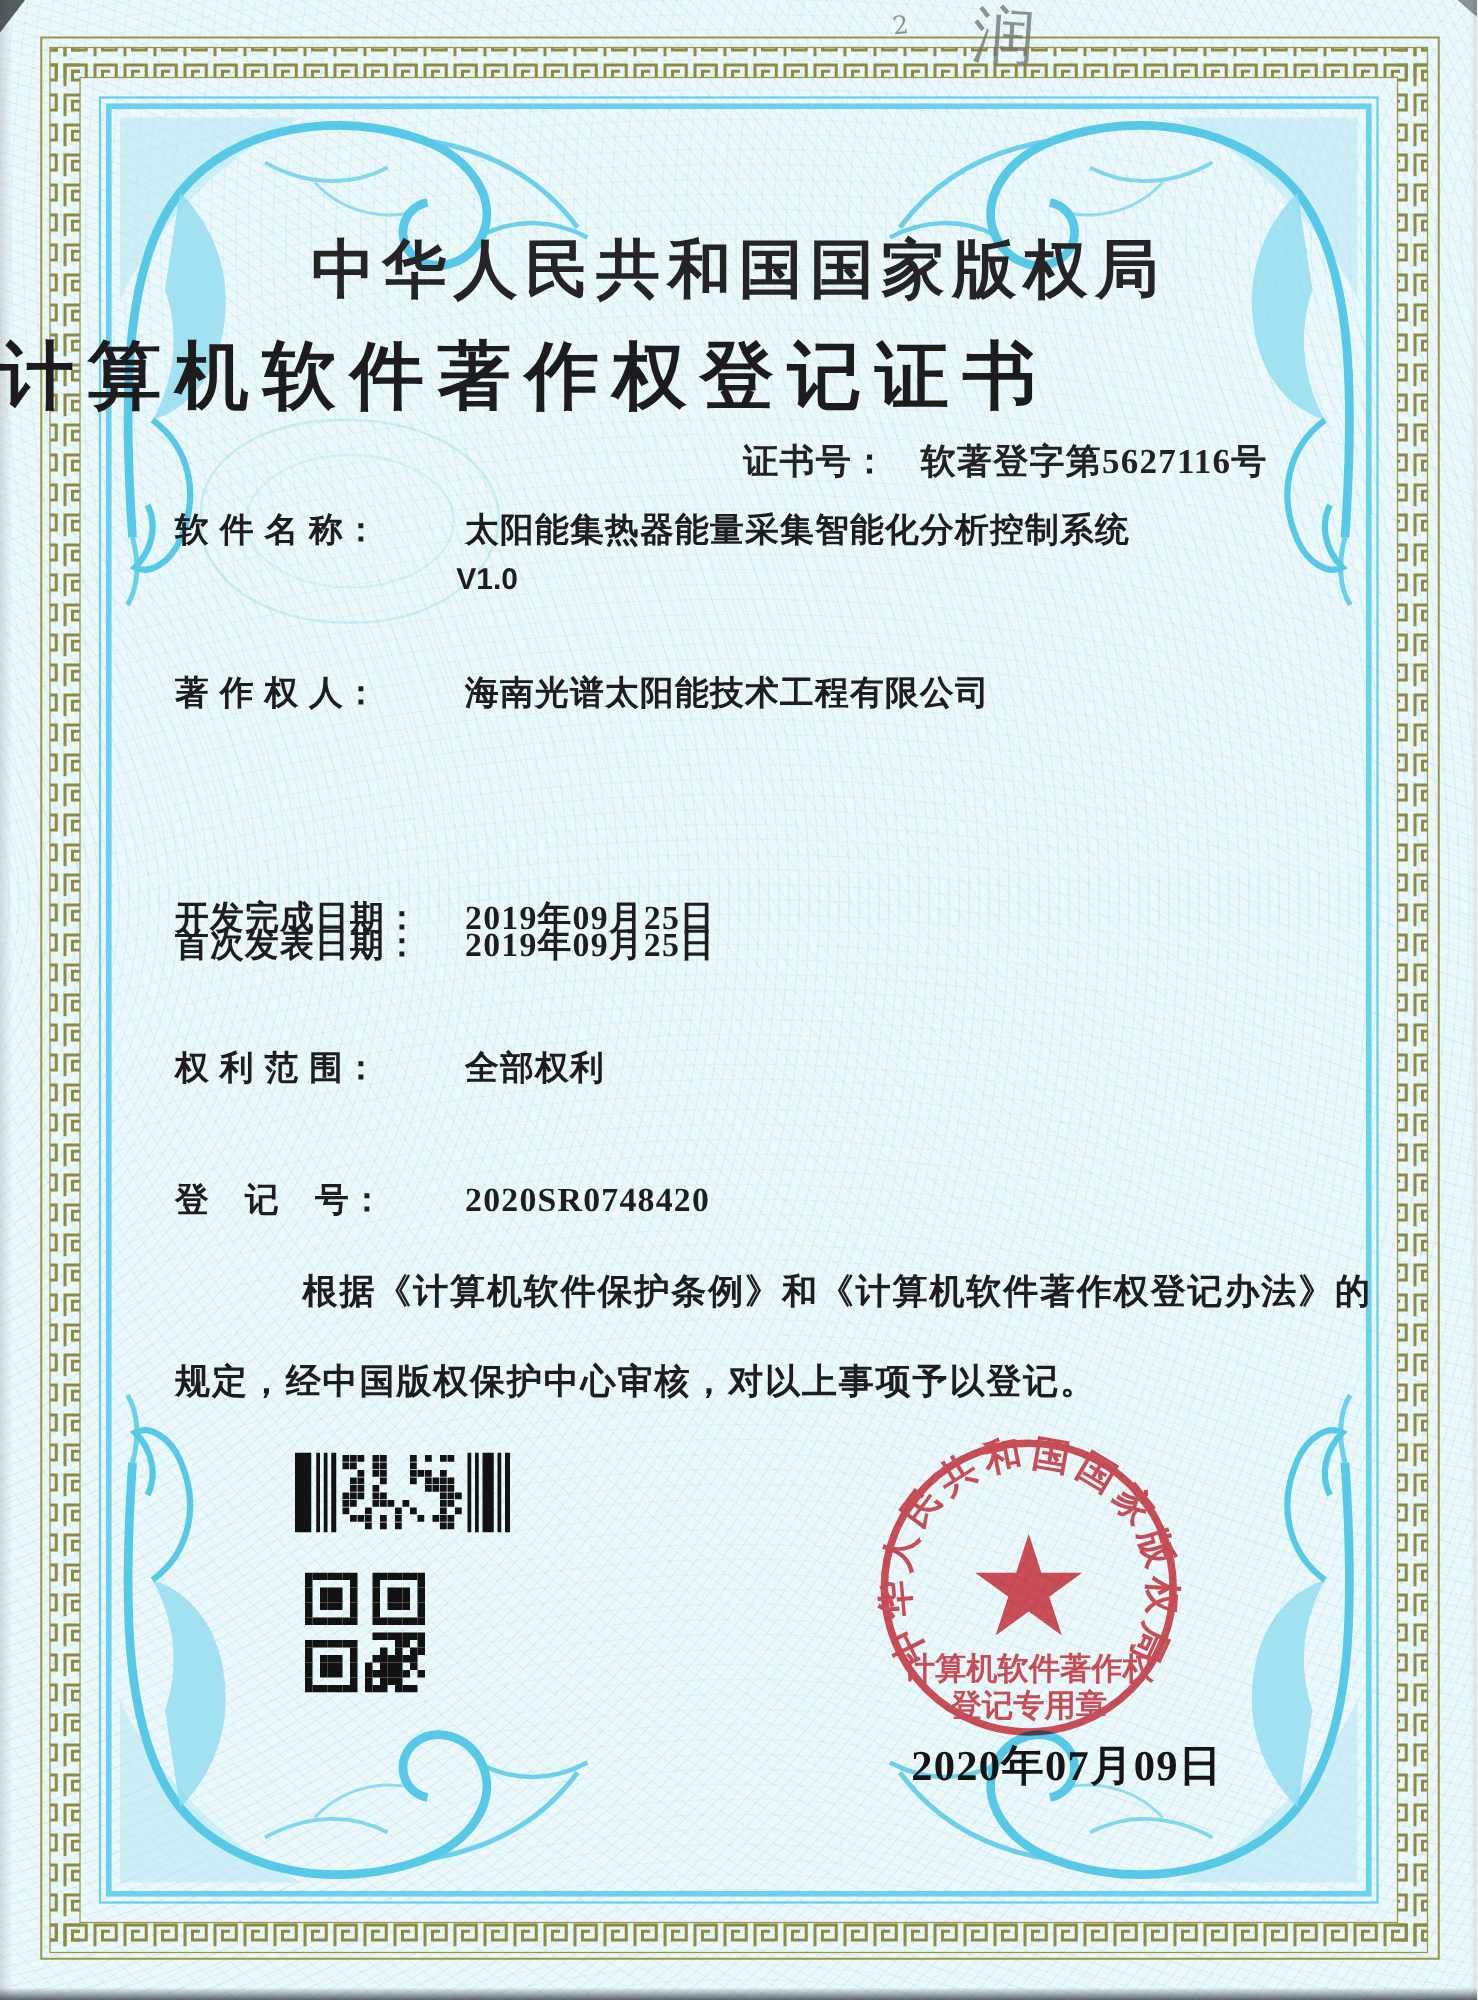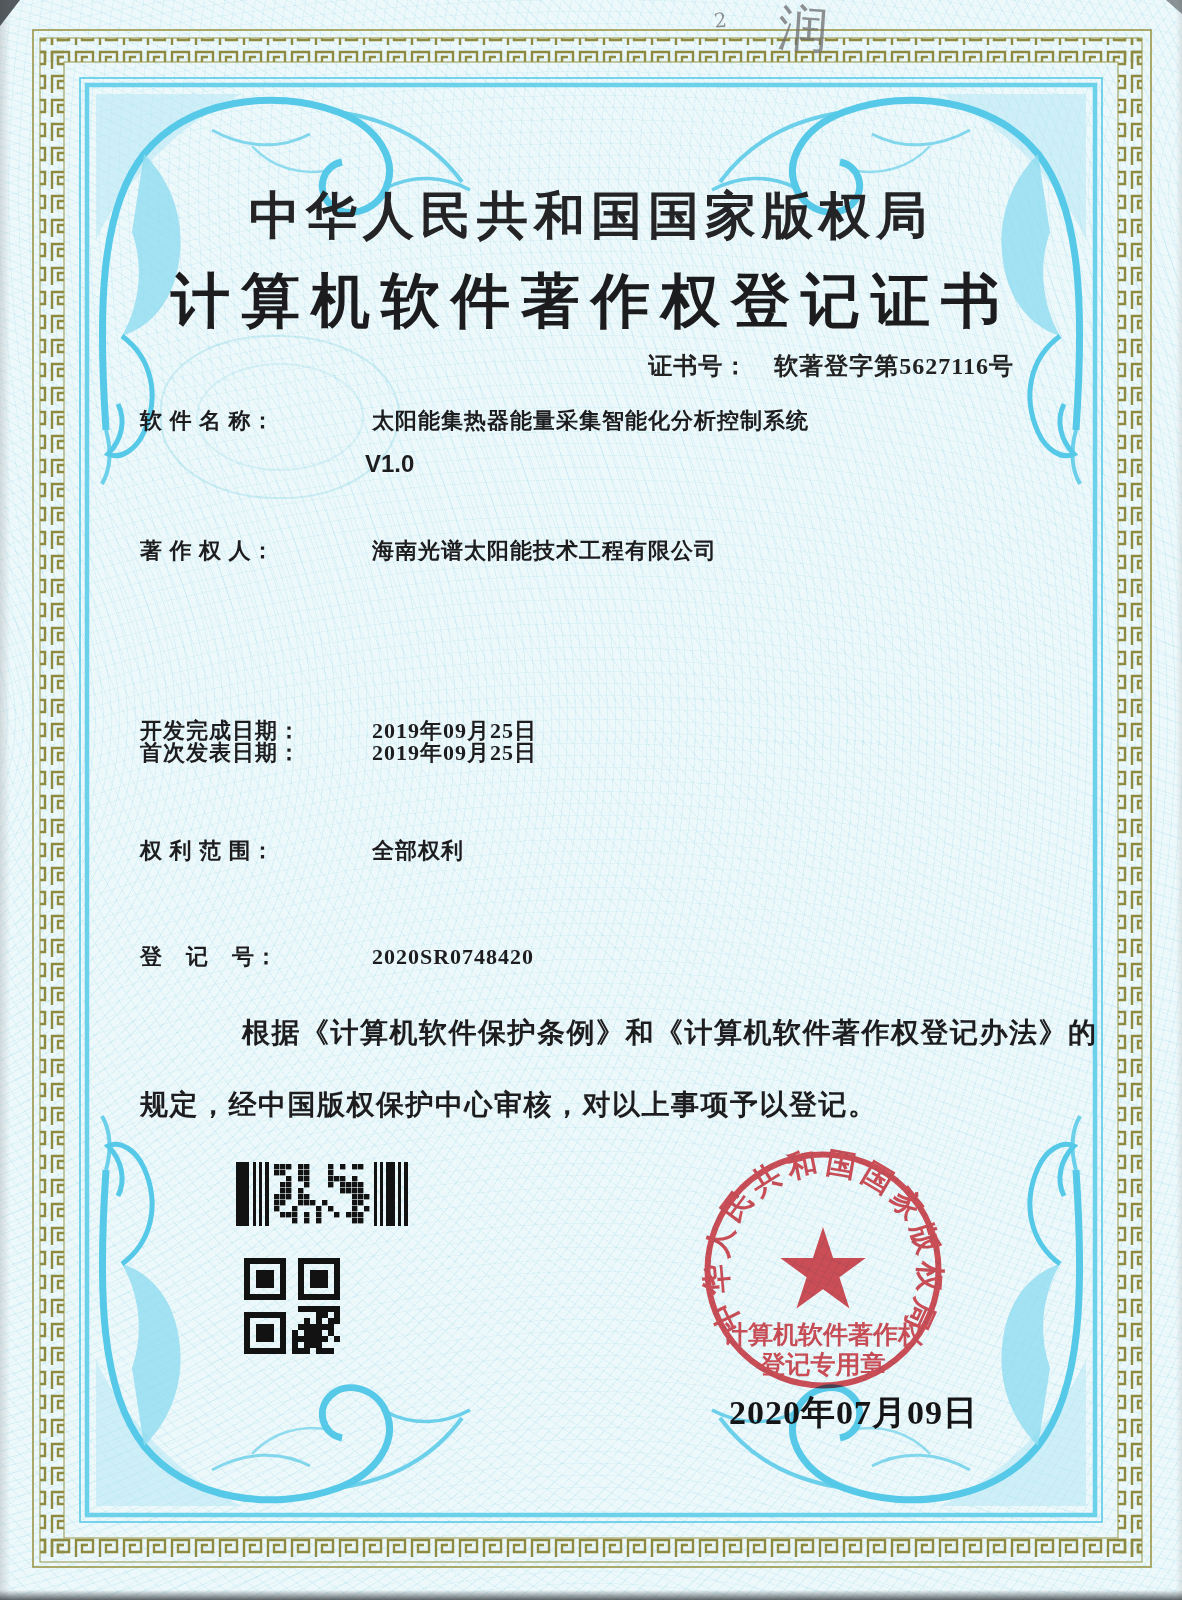--- a/index.html
+++ b/index.html
@@ -23,25 +23,25 @@
   .frame{left:0;top:0;}
 
   .hw{font-family:"DejaVu Serif",serif;color:#6e6e70;opacity:.75;}
   .hw-small{left:714px;top:8px;font-size:20px;transform:rotate(-6deg);}
   .hw-char{left:778px;top:-4px;font-size:50px;font-weight:400;transform:rotate(4deg);letter-spacing:0;}
 
   .watermark{left:160px;top:335px;width:236px;height:160px;border:2px solid rgba(140,215,228,.38);border-radius:48% 52% 50% 50%/46% 50% 54% 50%;}
   .watermark::after{content:"";position:absolute;left:34px;top:26px;width:164px;height:104px;border:2px solid rgba(140,215,228,.25);border-radius:50%;}
 
   .authority-title{left:0;top:182px;width:1182px;text-align:center;font-size:51px;font-weight:700;letter-spacing:6px;color:#242426;}
-  .doc-title{left:0;top:262px;width:1182px;text-align:center;font-size:59px;font-weight:800;letter-spacing:11px;color:#1c1c1e;}
-  .certno-row{right:168px;top:350px;font-size:24px;font-weight:700;letter-spacing:1px;color:#222;}
+  .doc-title{left:0;top:262px;width:1182px;font-size:59px;font-weight:800;letter-spacing:11px;color:#1c1c1e;}
+  .certno-row{right:168px;top:350px;font-size:28px;font-weight:700;letter-spacing:1px;color:#222;}
   .certno-row .lbl{margin-right:26px;}
 
-  .field-row{left:140px;font-size:22px;font-weight:700;white-space:nowrap;color:#1d1d1f;}
+  .field-row{left:140px;font-size:27px;font-weight:700;white-space:nowrap;color:#1d1d1f;}
   .field-row .flabel{display:inline-block;width:232px;letter-spacing:1px;}
   .field-row .fvalue{margin-left:0px;letter-spacing:1px;}
   .fvalue.sans{font-family:"Liberation Sans","DejaVu Sans",sans-serif;font-weight:700;}
   .row-0{top:406px;}
   .row-0b{left:365px;top:450px;font-size:24px;font-weight:700;font-family:"Liberation Sans","DejaVu Sans",sans-serif;}
   .row-1{top:536px;}
   .row-2{top:668px;margin-top:48px;}
   .row-3{top:738px;}
   .row-4{top:808px;}
   .row-5{top:836px;}

